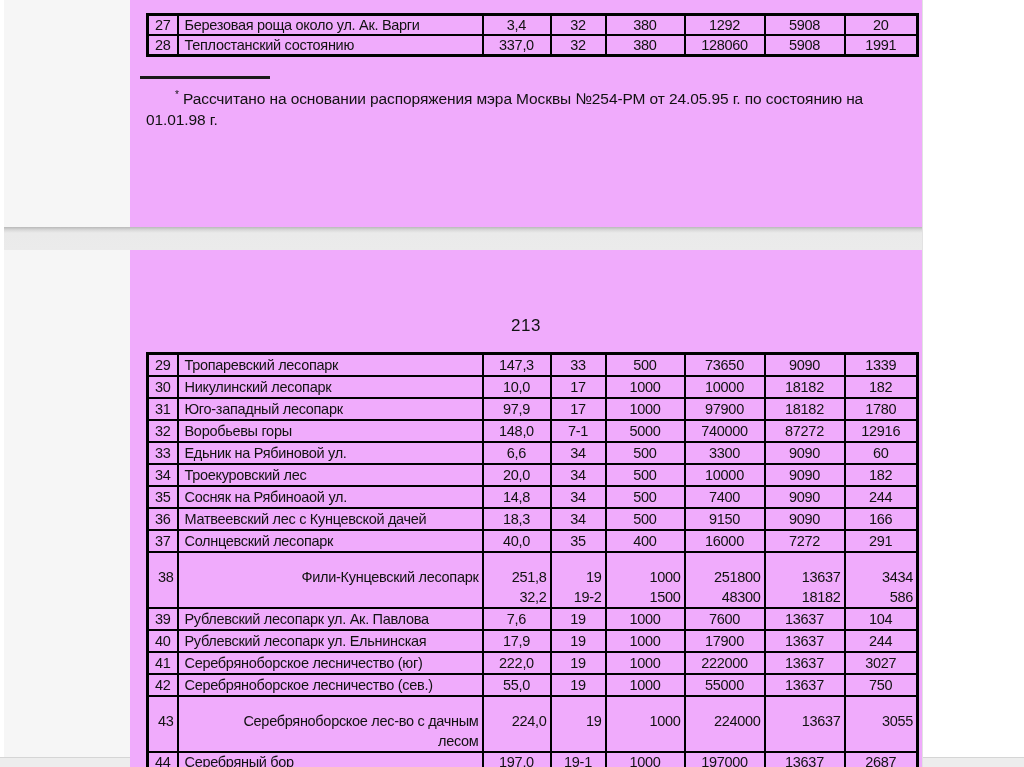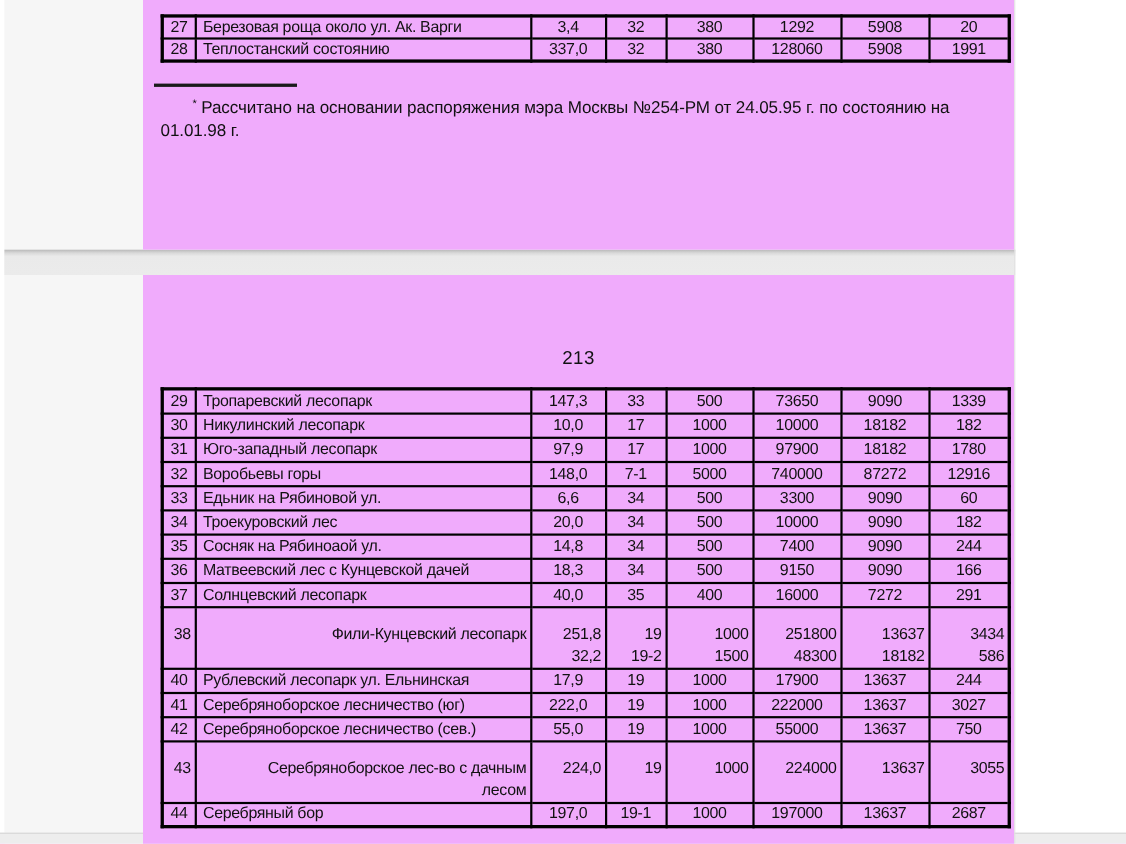--- a/index.html
+++ b/index.html
@@ -240,20 +240,30 @@
           <td class="val">
             <div>13637</div>
             <div>18182</div>
           </td>
           <td class="val">
             <div>3434</div>
             <div>586</div>
           </td>
         </tr>
         <tr>
+          <td class="num">39</td>
+          <td class="name">Рублевский лесопарк ул. Ак. Павлова</td>
+          <td class="val">7,6</td>
+          <td class="val">19</td>
+          <td class="val">1000</td>
+          <td class="val">7600</td>
+          <td class="val">13637</td>
+          <td class="val">104</td>
+        </tr>
+        <tr>
           <td class="num">40</td>
           <td class="name">Рублевский лесопарк ул. Ельнинская</td>
           <td class="val">17,9</td>
           <td class="val">19</td>
           <td class="val">1000</td>
           <td class="val">17900</td>
           <td class="val">13637</td>
           <td class="val">244</td>
         </tr>
         <tr>

